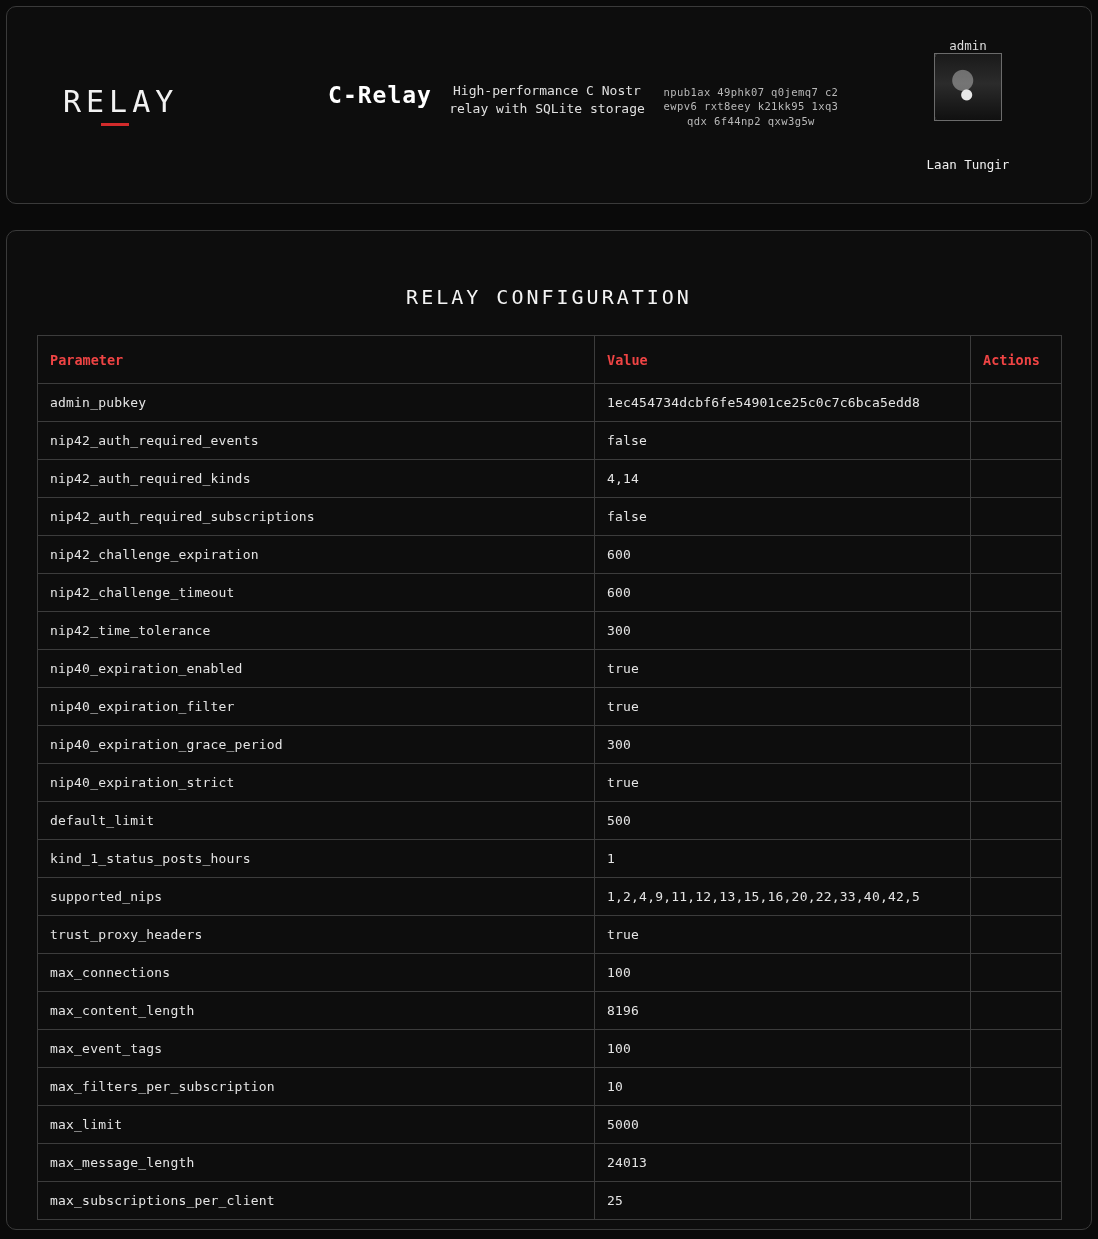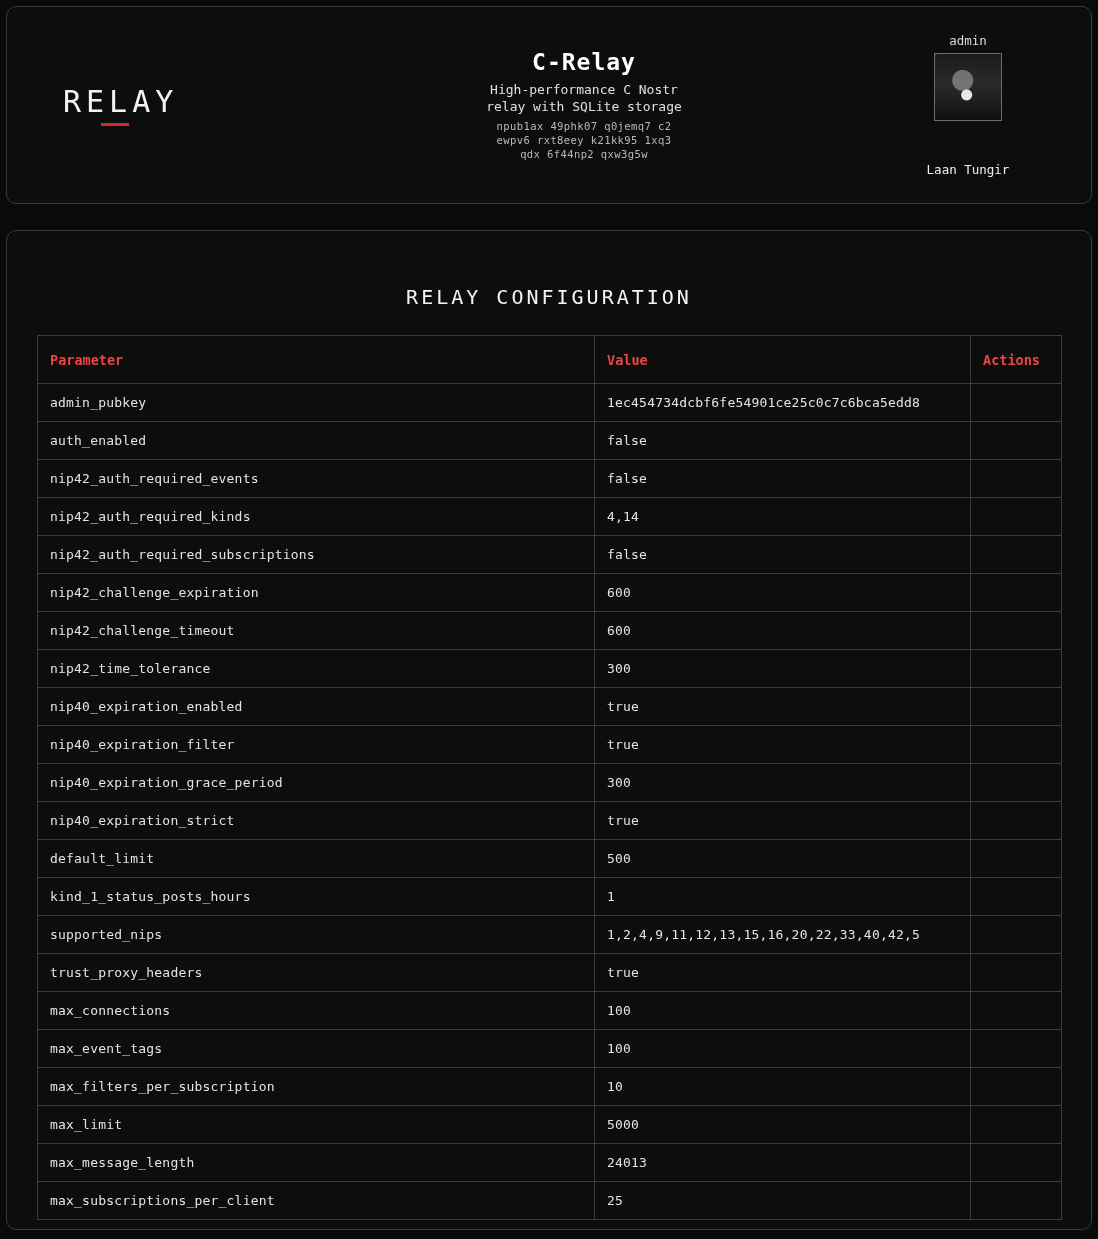--- a/index.html
+++ b/index.html
@@ -47,22 +47,21 @@
     height: 3px;
     background: #d22b2b;
     margin-top: 5px;
     margin-left: 38px;
   }
 
   .title-block {
     flex: 1;
     text-align: center;
     display: flex;
-    flex-direction: column;
-    align-items: center;
+    flex-direction: row;
     justify-content: center;
     margin-left: -40px;
   }
   .relay-title {
     font-size: 23px;
     font-weight: bold;
     letter-spacing: 1px;
     color: #ffffff;
     margin-bottom: 6px;
   }
@@ -81,21 +80,20 @@
     word-break: break-all;
     max-width: 178px;
   }
 
   .user-block {
     width: 190px;
     display: flex;
     flex-direction: column;
     align-items: center;
     justify-content: center;
-    gap: 5px;
     text-align: center;
   }
   .user-role {
     font-size: 12.5px;
     color: #dcdcdc;
   }
   .avatar {
     width: 68px;
     height: 68px;
     border: 1px solid #6b6b6b;
@@ -201,25 +199,20 @@
         <th>Actions</th>
       </tr>
     </thead>
     <tbody id="config-body">
         <tr>
           <td class="param">admin_pubkey</td>
           <td class="value">1ec454734dcbf6fe54901ce25c0c7c6bca5edd8</td>
           <td class="actions"></td>
         </tr>
         <tr>
-          <td class="param">auth_enabled</td>
-          <td class="value">false</td>
-          <td class="actions"></td>
-        </tr>
-        <tr>
           <td class="param">nip42_auth_required_events</td>
           <td class="value">false</td>
           <td class="actions"></td>
         </tr>
         <tr>
           <td class="param">nip42_auth_required_kinds</td>
           <td class="value">4,14</td>
           <td class="actions"></td>
         </tr>
         <tr>
@@ -281,20 +274,25 @@
           <td class="param">trust_proxy_headers</td>
           <td class="value">true</td>
           <td class="actions"></td>
         </tr>
         <tr>
           <td class="param">max_connections</td>
           <td class="value">100</td>
           <td class="actions"></td>
         </tr>
         <tr>
+          <td class="param">max_content_length</td>
+          <td class="value">8196</td>
+          <td class="actions"></td>
+        </tr>
+        <tr>
           <td class="param">max_event_tags</td>
           <td class="value">100</td>
           <td class="actions"></td>
         </tr>
         <tr>
           <td class="param">max_filters_per_subscription</td>
           <td class="value">10</td>
           <td class="actions"></td>
         </tr>
         <tr>

